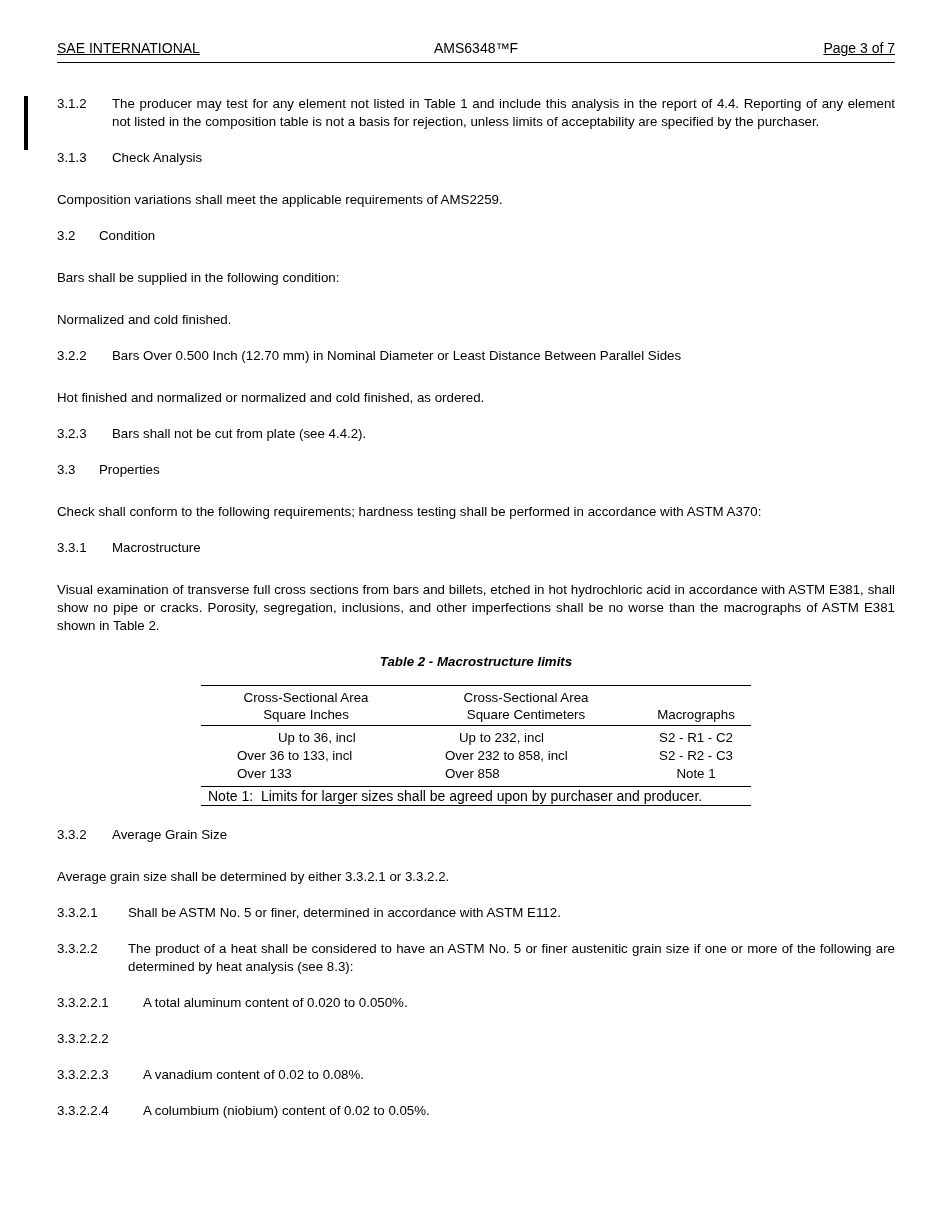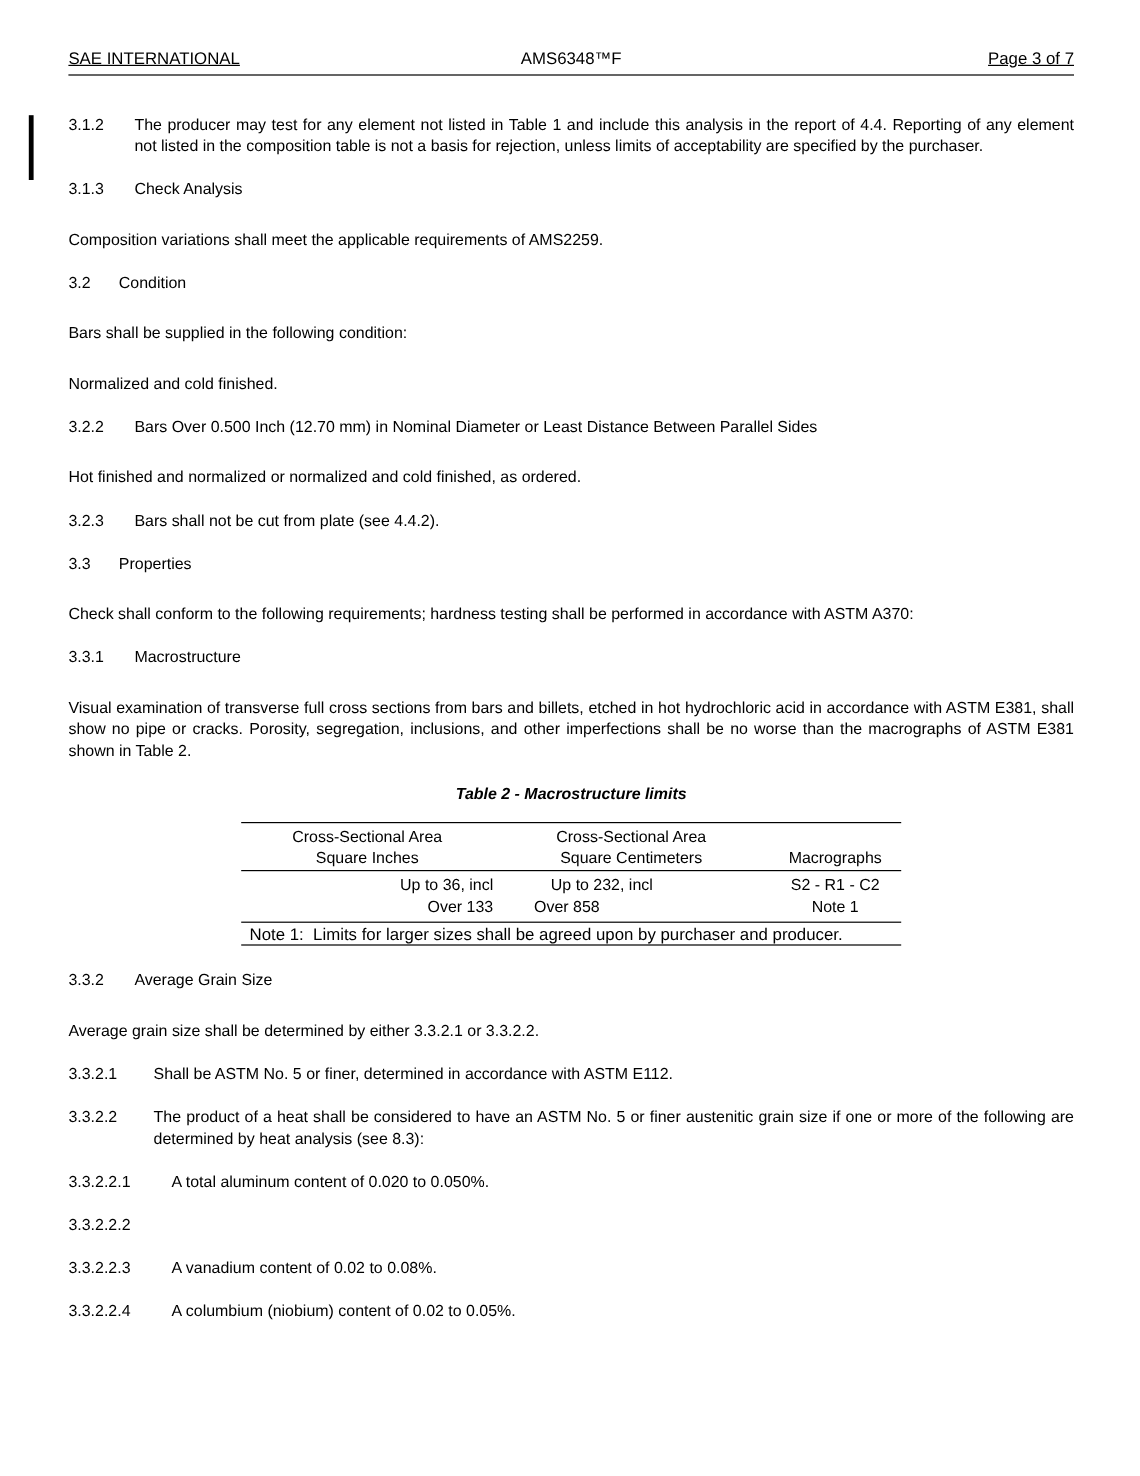--- a/index.html
+++ b/index.html
@@ -56,21 +56,21 @@
     font-size: 13.3px;
     margin-bottom: 14px;
   }
   .mtable { border-top: 1.2px solid #000; font-size: 13.3px; }
   .tgrid { display: grid; grid-template-columns: 210px 230px 110px; }
   .thead { border-bottom: 1.2px solid #000; padding: 3px 0 2px 0; }
   .th { text-align: center; line-height: 17px; }
   .th-bottom { display: flex; flex-direction: column; justify-content: flex-end; }
   .tbody { padding: 3px 0 3px 0; }
   .trow { line-height: 18px; }
-  .td.c1 { padding-left: 36px; text-align: right; }
+  .td.c1 { padding-left: 36px; }
   .td.c1.indent1 { padding-left: 77px; }
   .td.c2 { padding-left: 34px; }
   .td.c2.indent1 { padding-left: 48px; }
   .td.c3 { text-align: center; }
   .tnote {
     border-top: 1.2px solid #000;
     border-bottom: 1.2px solid #000;
     font-size: 14px;
     line-height: 16px;
     padding: 1px 4px 1px 7px;
@@ -155,20 +155,25 @@
             <div>Macrographs</div>
           </div>
         </div>
         <div class="tbody">
           <div class="tgrid trow">
             <div class="td c1 indent1">Up to 36, incl</div>
             <div class="td c2 indent1">Up to 232, incl</div>
             <div class="td c3">S2 - R1 - C2</div>
           </div>
           <div class="tgrid trow">
+            <div class="td c1">Over 36 to 133, incl</div>
+            <div class="td c2">Over 232 to 858, incl</div>
+            <div class="td c3">S2 - R2 - C3</div>
+          </div>
+          <div class="tgrid trow">
             <div class="td c1">Over 133</div>
             <div class="td c2">Over 858</div>
             <div class="td c3">Note 1</div>
           </div>
         </div>
         <div class="tnote">Note 1:  Limits for larger sizes shall be agreed upon by purchaser and producer.</div>
       </div>
     </div>
 
     <div class="num-para">

